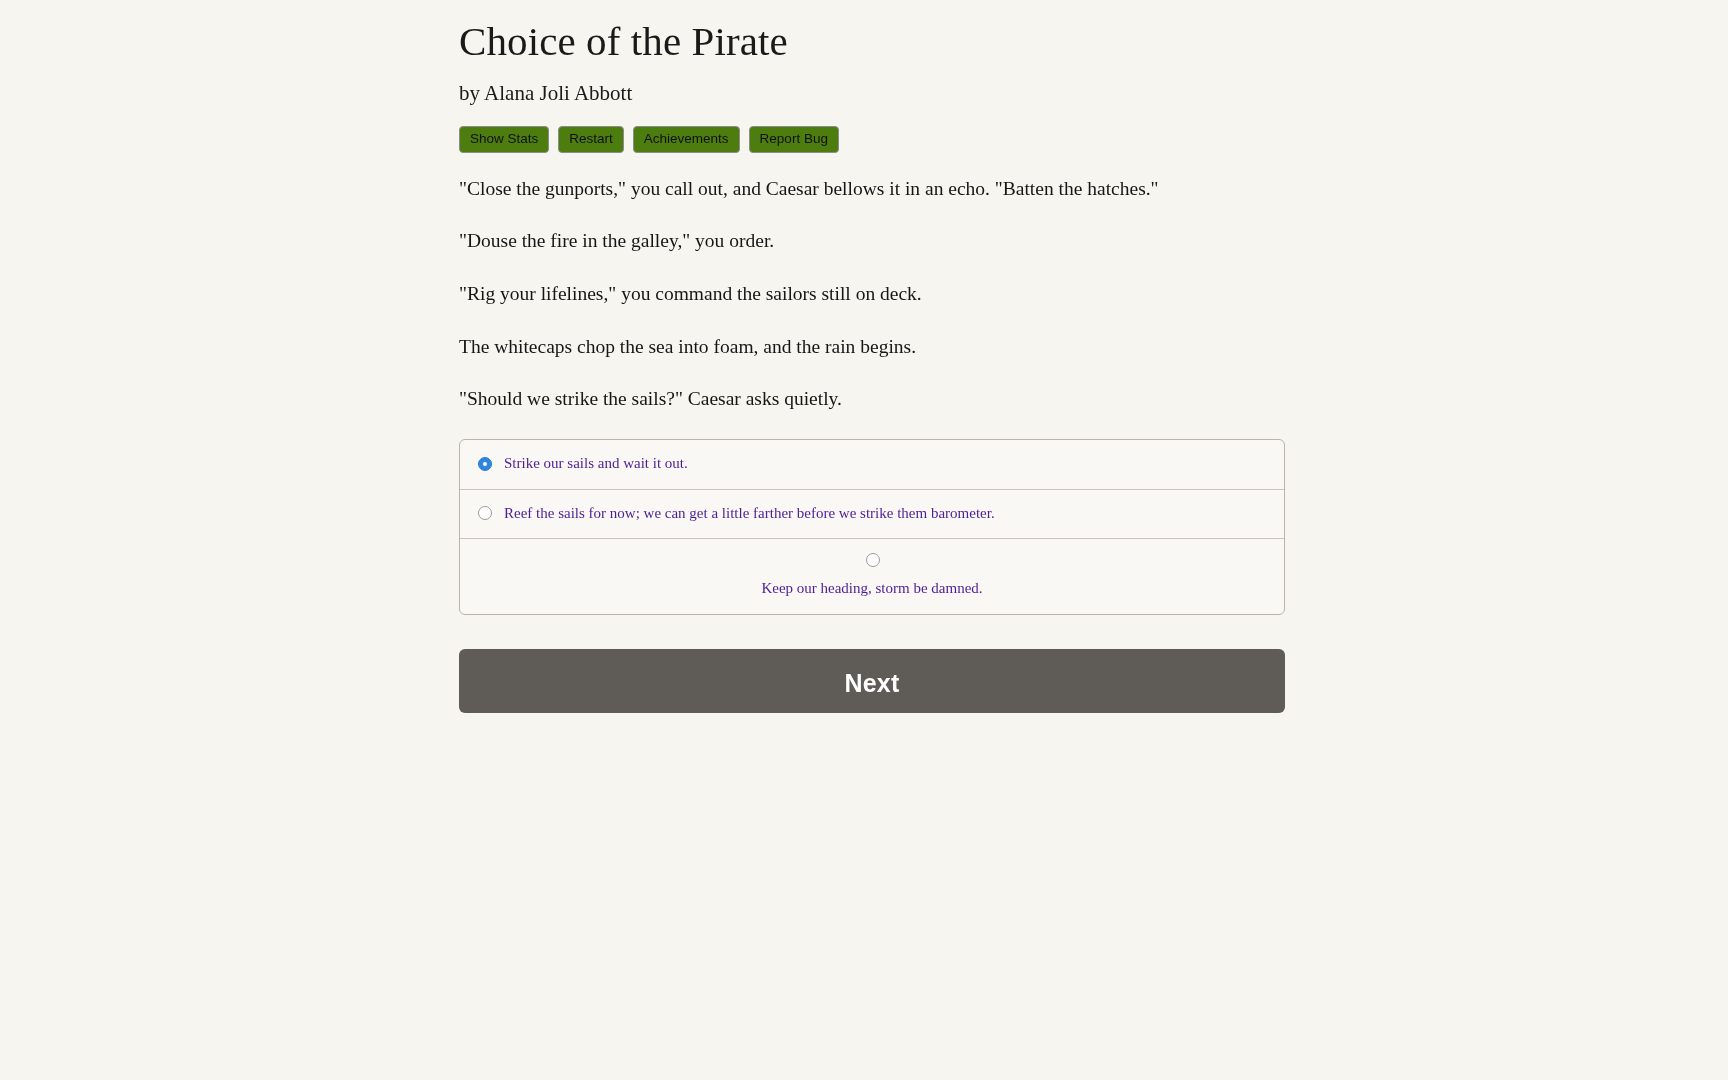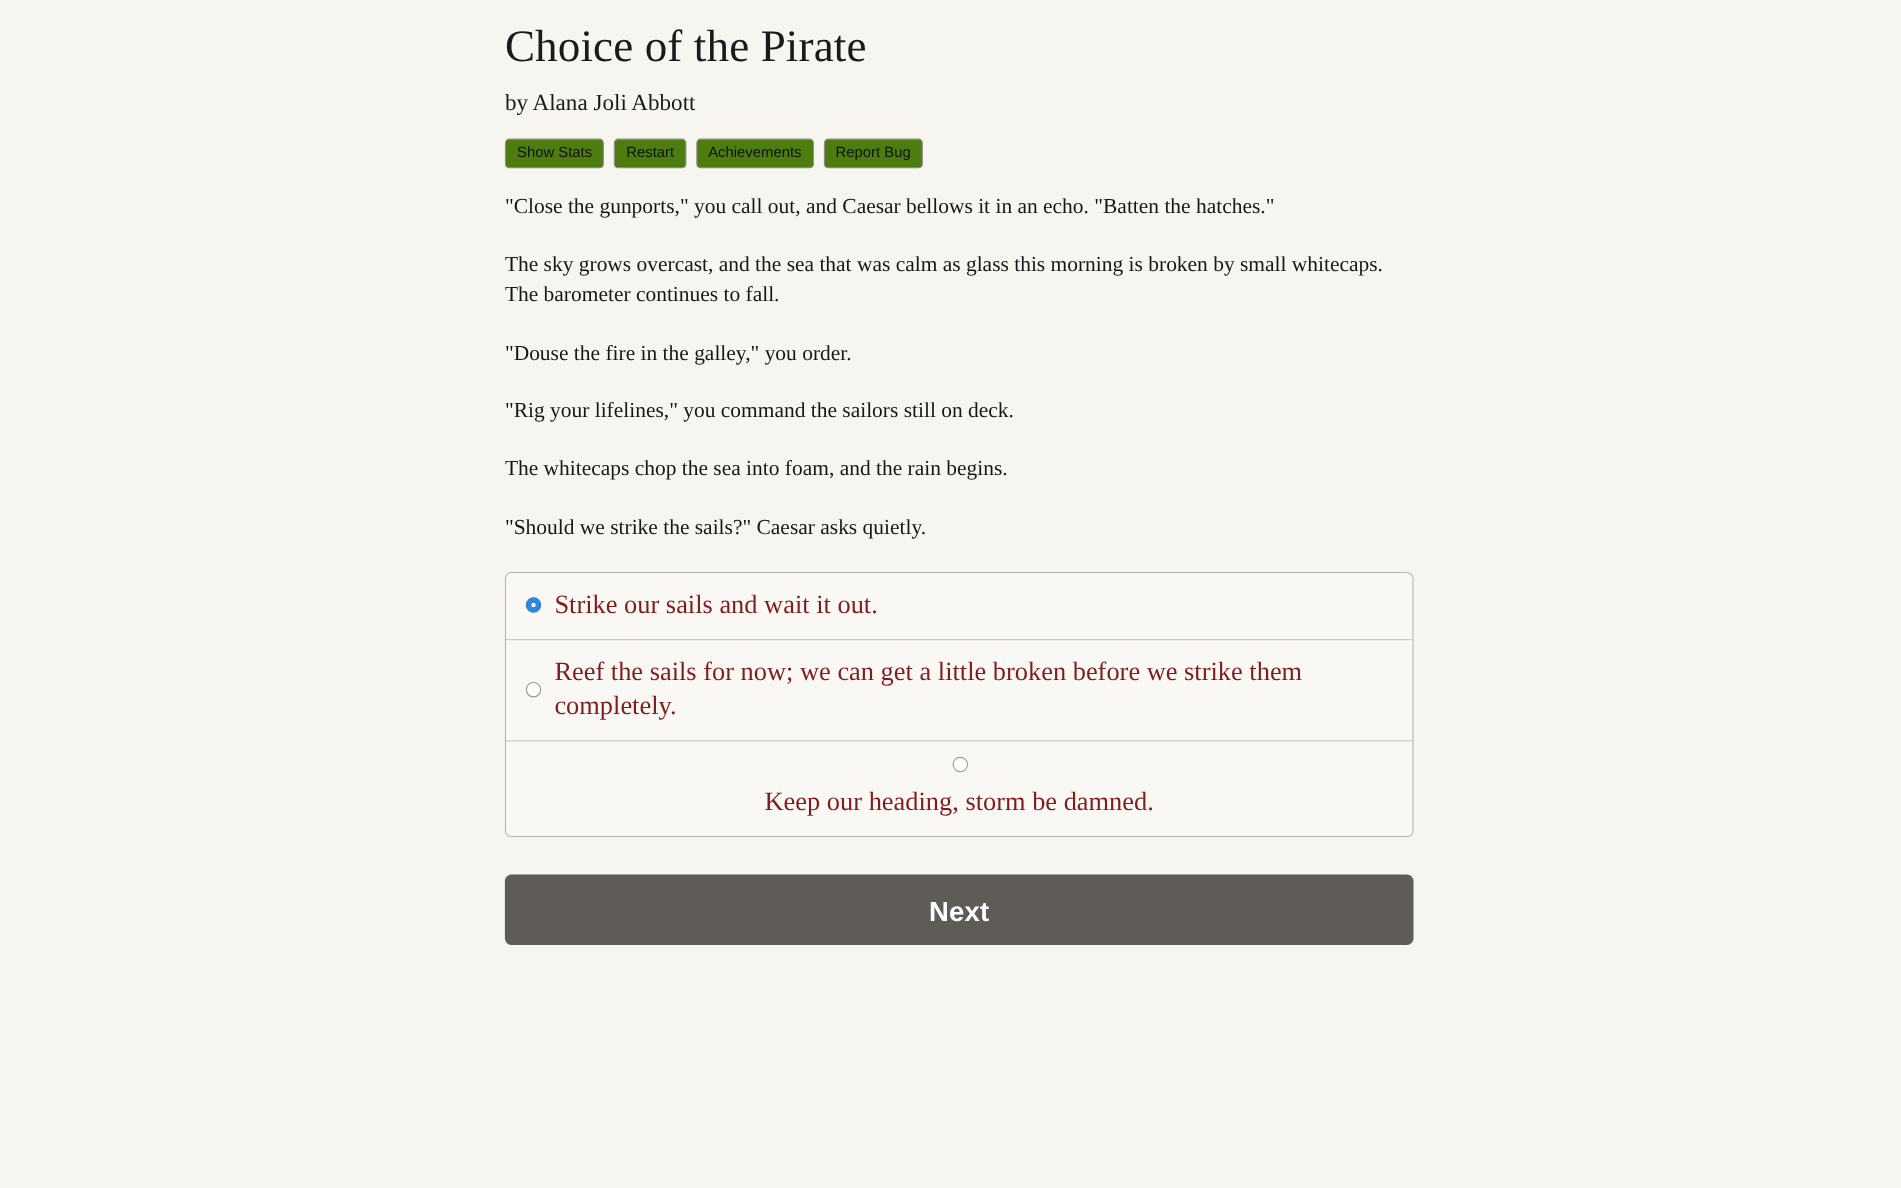--- a/index.html
+++ b/index.html
@@ -104,23 +104,23 @@
     content: "";
     position: absolute;
     left: 4px;
     top: 4px;
     width: 4px;
     height: 4px;
     border-radius: 50%;
     background: #ffffff;
   }
   .choice-label {
-    font-size: 24px;
+    font-size: 15px;
     line-height: 1.3;
-    color: #7f1d1d;
+    color: #4c1d95;
   }
   .next-button {
     display: block;
     width: 100%;
     margin-top: 34px;
     background: #5f5c57;
     color: #ffffff;
     border: none;
     border-radius: 6px;
     font-family: "Liberation Sans", sans-serif;
@@ -142,35 +142,34 @@
 
     <div class="button-bar">
       <button class="tool-button">Show Stats</button>
       <button class="tool-button">Restart</button>
       <button class="tool-button">Achievements</button>
       <button class="tool-button">Report Bug</button>
     </div>
 
     <div class="story">
       <p>"Close the gunports," you call out, and Caesar bellows it in an echo. "Batten the hatches."</p>
-      <p>The sky grows overcast, and the sea that was calm as glass this morning is broken by small whitecaps. The barometer continues to fall.</p>
       <p>"Douse the fire in the galley," you order.</p>
       <p>"Rig your lifelines," you command the sailors still on deck.</p>
       <p>The whitecaps chop the sea into foam, and the rain begins.</p>
       <p>"Should we strike the sails?" Caesar asks quietly.</p>
     </div>
 
     <div class="choices">
       <div class="choice">
         <span class="radio selected"></span>
         <span class="choice-label">Strike our sails and wait it out.</span>
       </div>
       <div class="choice">
         <span class="radio"></span>
-        <span class="choice-label">Reef the sails for now; we can get a little broken before we strike them completely.</span>
+        <span class="choice-label">Reef the sails for now; we can get a little farther before we strike them barometer.</span>
       </div>
       <div class="choice">
         <span class="radio"></span>
         <span class="choice-label">Keep our heading, storm be damned.</span>
       </div>
     </div>
 
     <button class="next-button">Next</button>
 
   </div>

